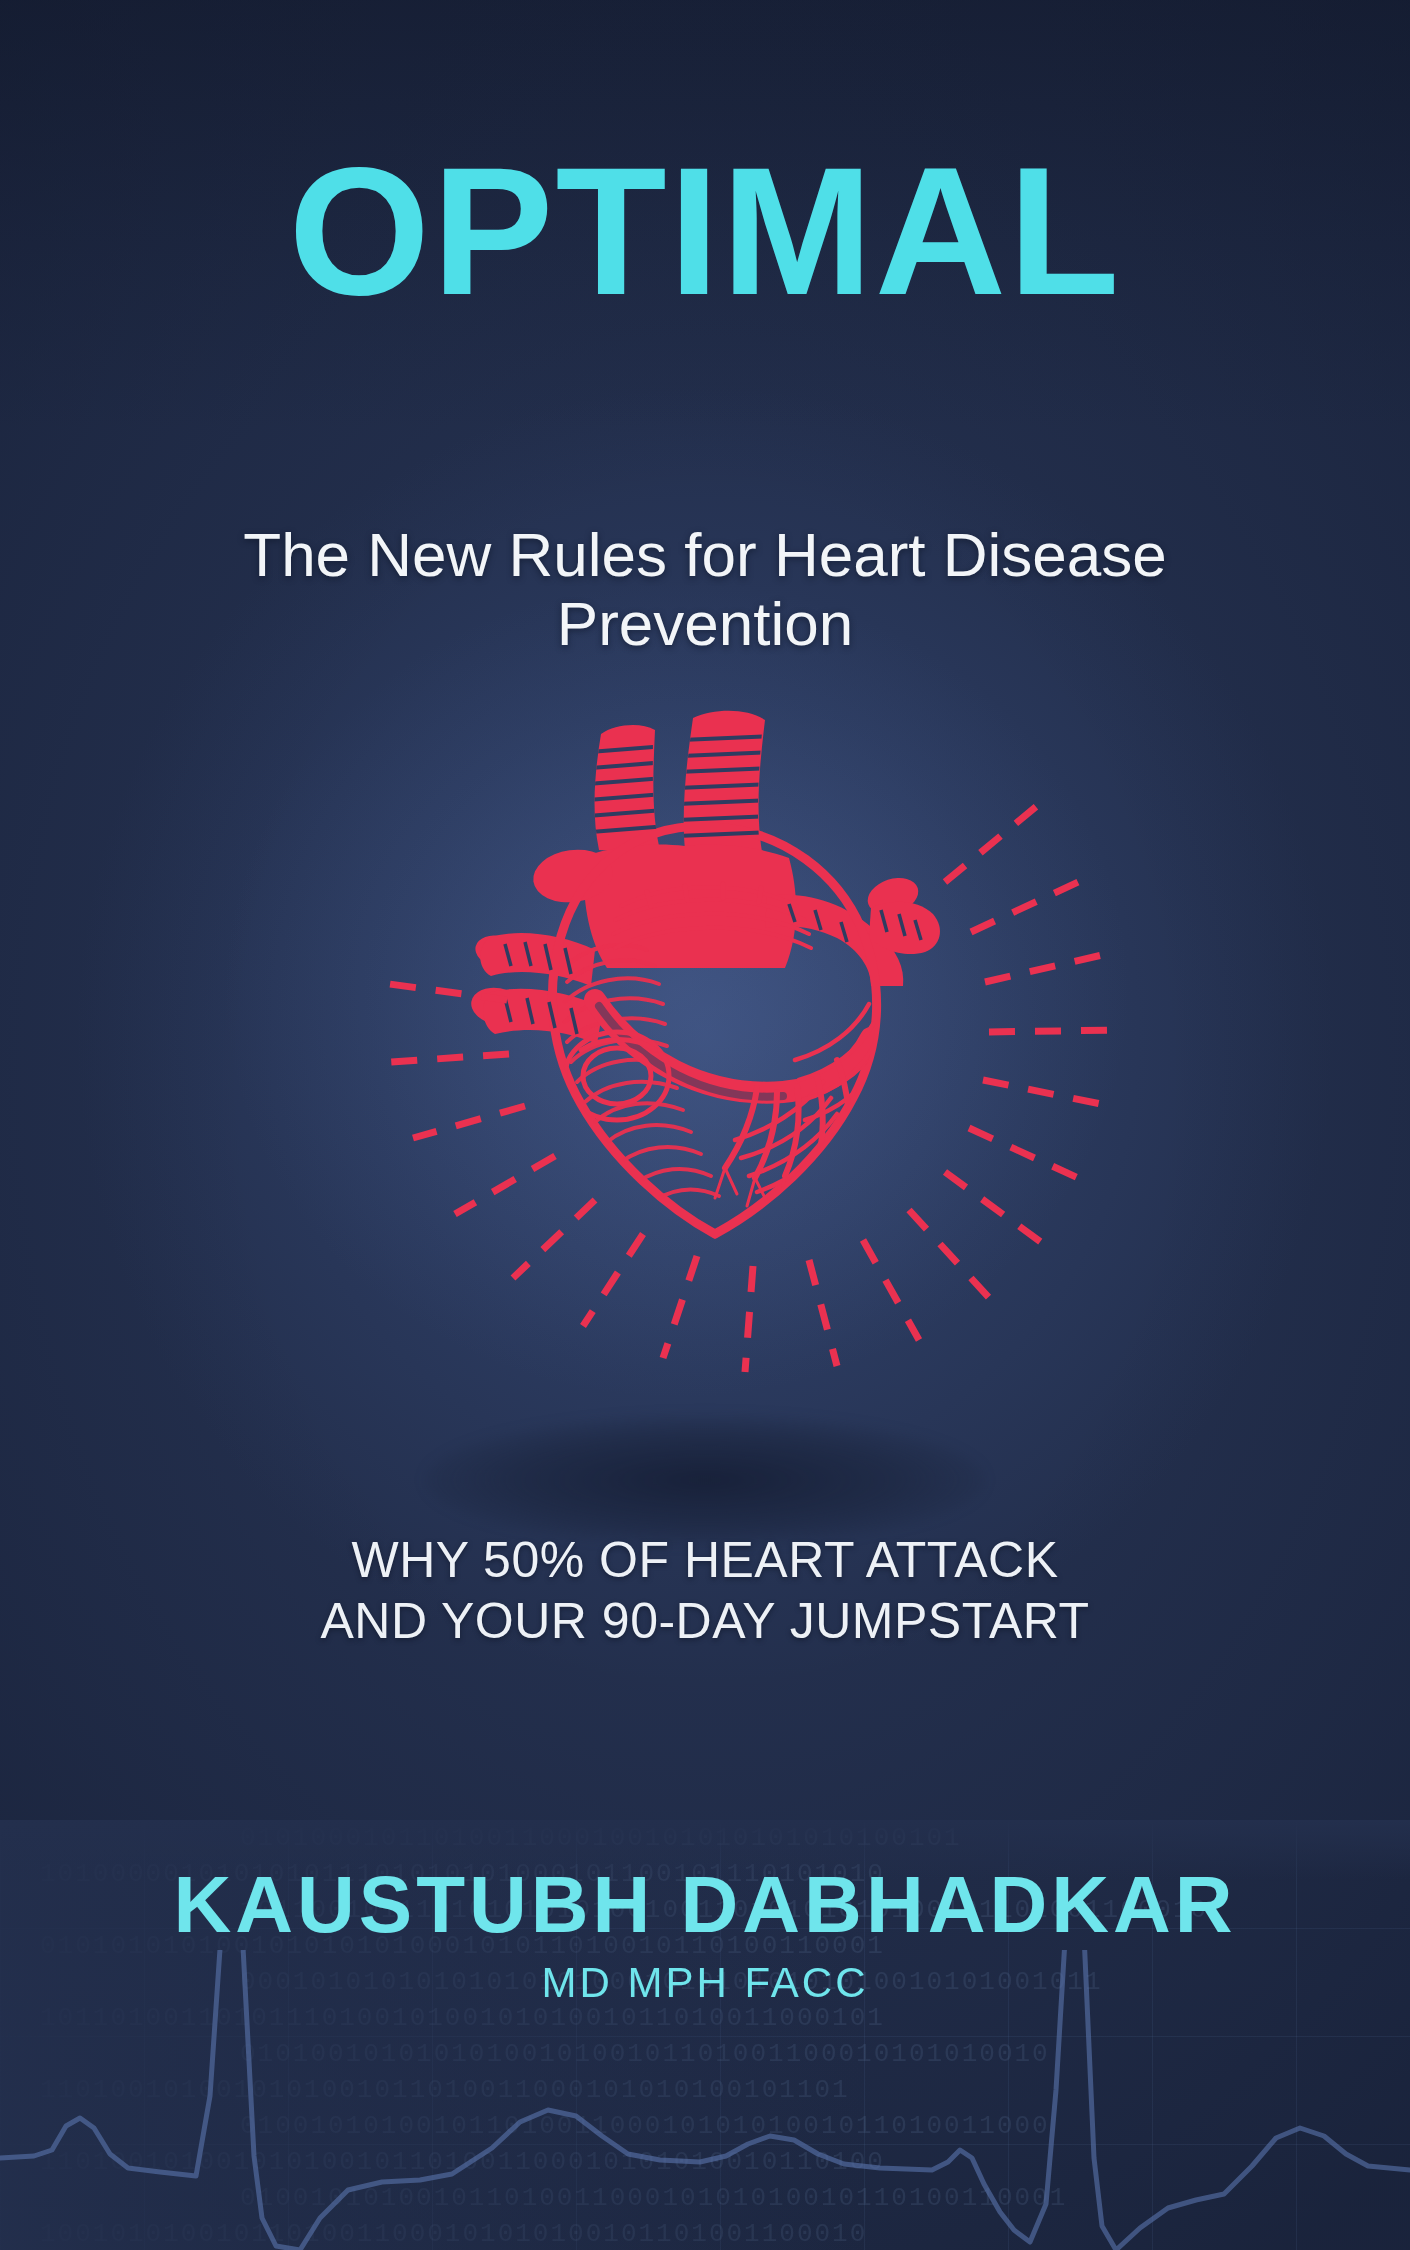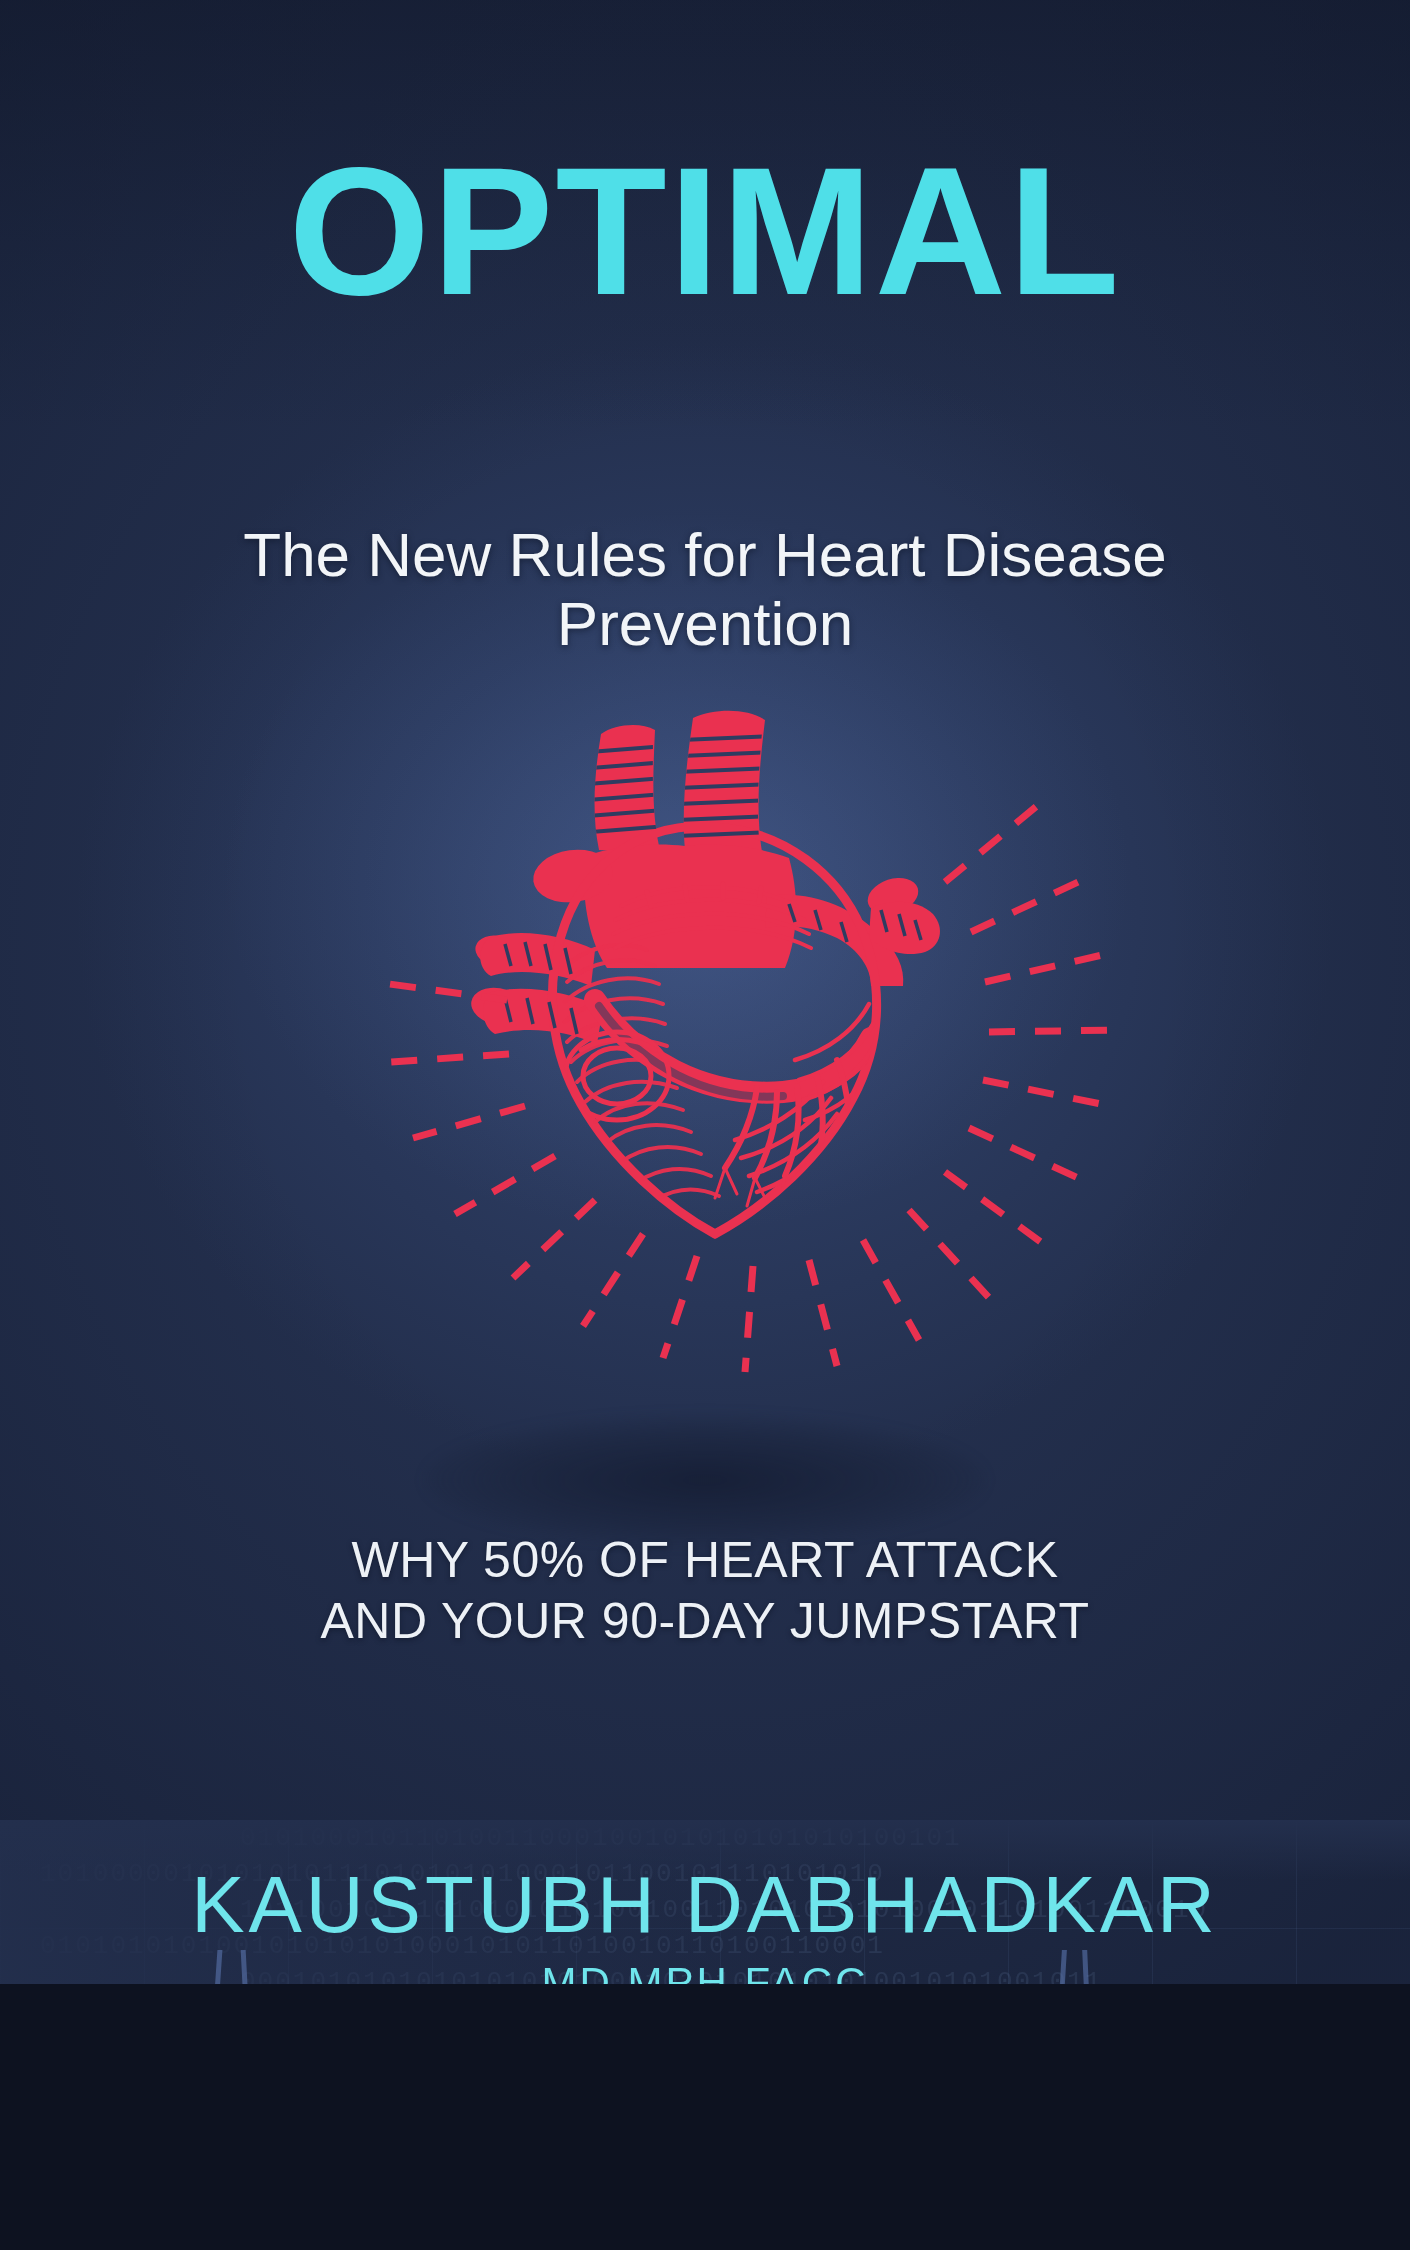--- a/index.html
+++ b/index.html
@@ -3,21 +3,21 @@
 <meta charset="utf-8">
 <style>
   html, body {
     margin: 0;
     padding: 0;
     background: #0d1220;
   }
   #cover {
     position: relative;
     width: 1410px;
-    height: 1984px;
+    height: 2250px;
     overflow: hidden;
     font-family: "Liberation Sans", sans-serif;
     background: #232F4D;
     -webkit-font-smoothing: antialiased;
   }
 
   
   .bg-base {
     position: absolute;
     inset: 0;
@@ -163,21 +163,21 @@
   }
   .ecg svg { display: block; width: 100%; height: 100%; }
 
   .author {
     position: absolute;
     left: 0; right: 0;
     top: 1865px;
     text-align: center;
     color: #6FE5EC;
     font-family: "Liberation Sans Narrow", "Liberation Sans", sans-serif;
-    font-weight: 400;
+    font-weight: 700;
     font-size: 80px;
     line-height: 1;
     letter-spacing: 4px;
     text-transform: uppercase;
   }
   .credentials {
     position: absolute;
     left: 0; right: 0;
     top: 1962px;
     text-align: center;

